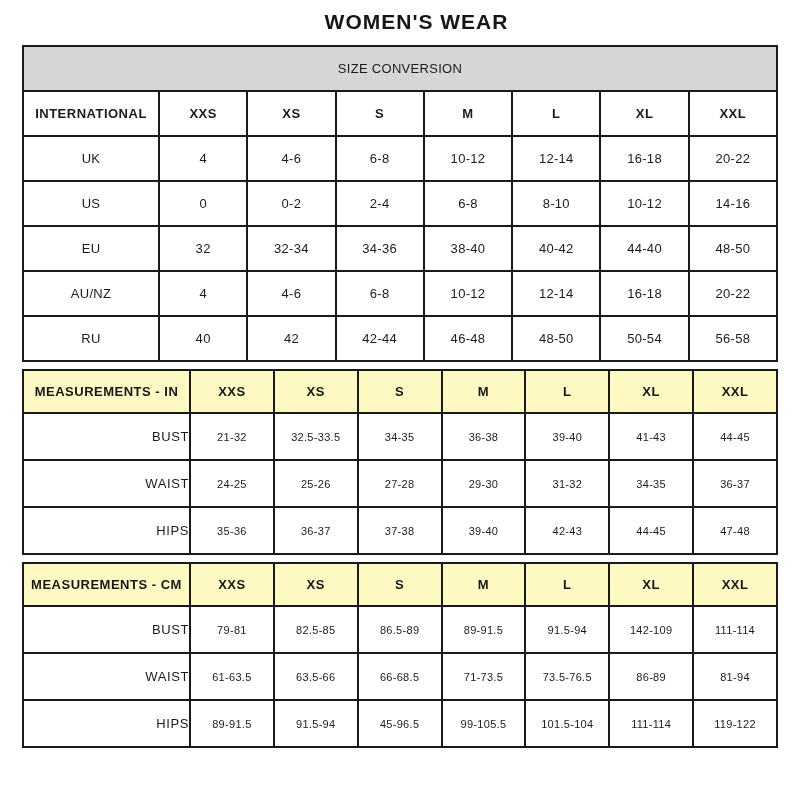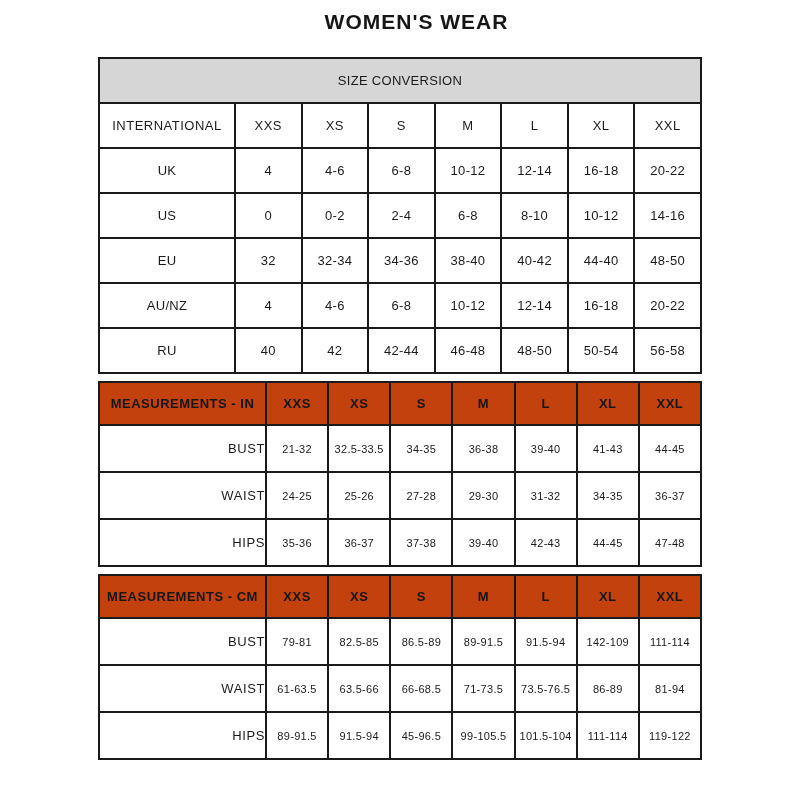--- a/index.html
+++ b/index.html
@@ -14,24 +14,24 @@
     height: 800px;
     padding-top: 10px;
     overflow: hidden;
   }
   .title {
     text-align: center;
     font-size: 21px;
     font-weight: 700;
     letter-spacing: 1px;
     color: #161616;
-    margin-bottom: 23px;
+    margin-bottom: 11px;
     padding-left: 33px;
   }
-  .wrap { width: 604px; margin: 0 auto; }
+  .wrap { width: 756px; margin: 0 auto; }
   table.tbl {
     width: 100%;
     border-collapse: collapse;
     table-layout: fixed;
   }
   table.tbl td, table.tbl th {
     border: 2px solid #1a1a1a;
     text-align: center;
     vertical-align: middle;
     color: #1b1b1b;
@@ -39,25 +39,25 @@
   .section-header {
     background: #d6d6d6;
     font-size: 14px;
     font-weight: 700;
     letter-spacing: 0.6px;
     height: 45px;
     color: #161616;
   }
   
   .conv td { height: 45px; font-size: 13px; font-weight: 500; letter-spacing: 0.3px; }
-  .conv .cols-row td { font-weight: 400; font-size: 13px; letter-spacing: 0.5px; }
+  .conv .cols-row td { font-weight: 700; font-size: 13px; letter-spacing: 0.5px; }
   
   .meas { margin-top: 7px; }
   .meas .head-row td {
-    background: #c2410c;
+    background: #fef9c3;
     height: 43px;
     font-size: 13px;
     font-weight: 700;
     letter-spacing: 0.5px;
     color: #161616;
   }
   .meas td { height: 47px; font-size: 11px; font-weight: 500; letter-spacing: 0.3px; }
   .meas td.row-label { font-size: 13px; font-weight: 400; letter-spacing: 0.6px; text-align: right; }
 </style>
 </head>

